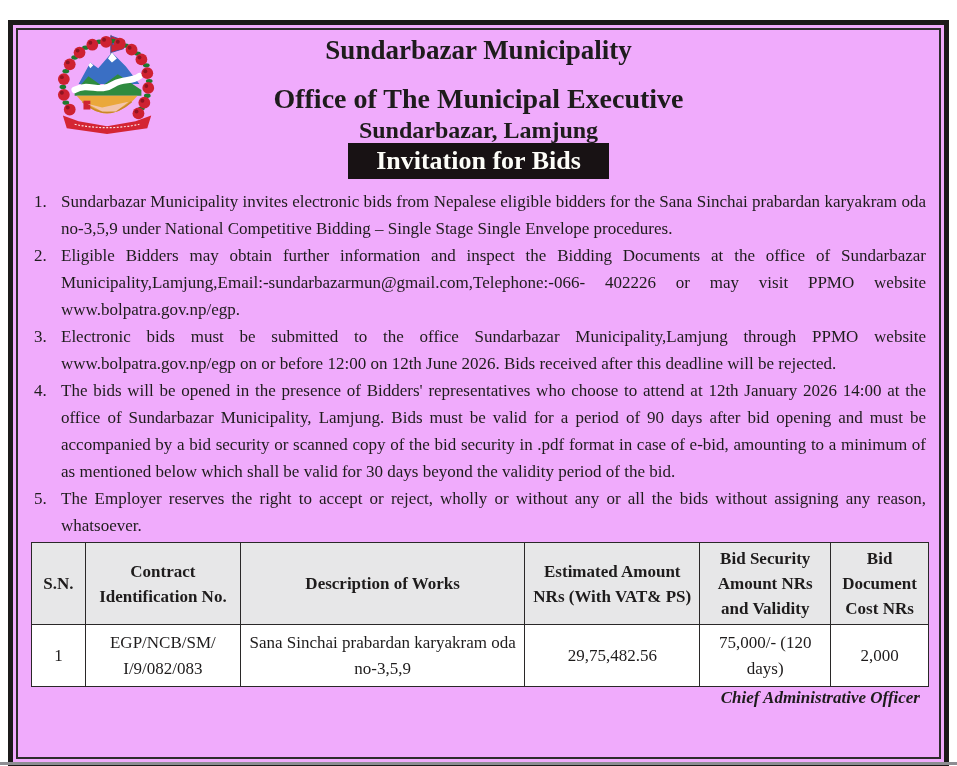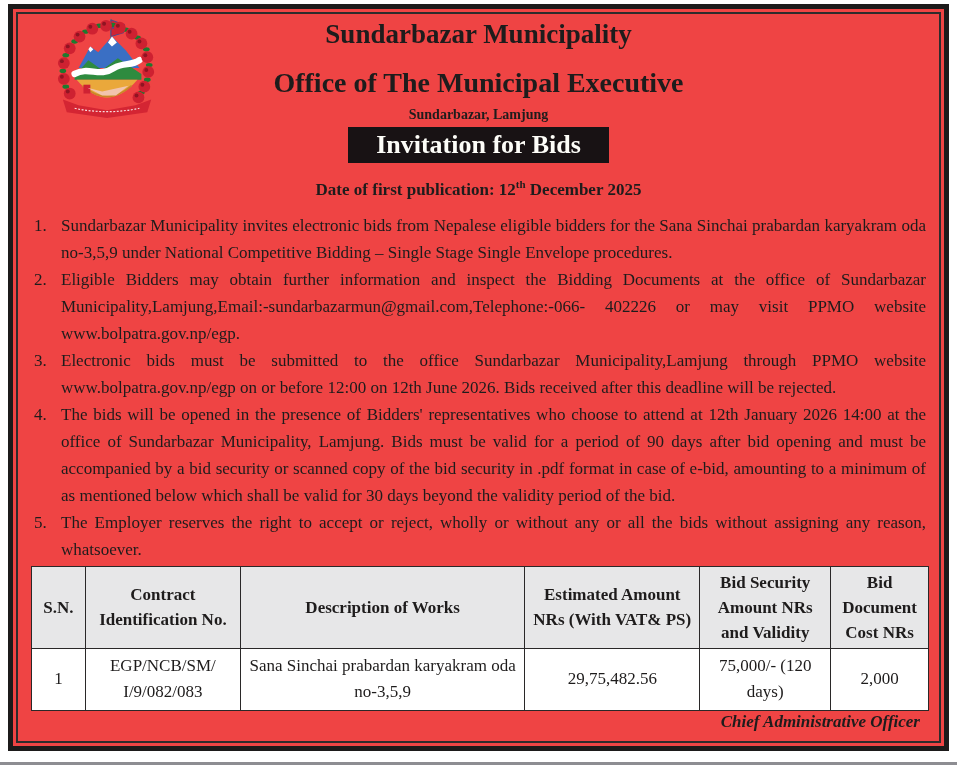--- a/index.html
+++ b/index.html
@@ -1,38 +1,38 @@
 <!DOCTYPE html>
 <html><head>
 <meta charset="utf-8">
 <style>
   * { margin:0; padding:0; box-sizing:border-box; }
   html,body { width:957px; height:766px; background:#ffffff; overflow:hidden;
               font-family:"Liberation Serif","DejaVu Serif",serif; color:#1e1c1c; }
   .page { position:relative; width:957px; height:766px; background:#fff; }
 
-  .outer-frame { position:absolute; left:8px; top:4px; width:941px; height:747px;
-                 border:5px solid #1c1a1a; background:#ef4444;padding-left:28px; }
+  .outer-frame { position:absolute; left:8px; top:20px; width:941px; height:747px;
+                 border:5px solid #1c1a1a; background:#f0abfc;padding-left:28px; }
   .inner-frame { position:absolute; left:3px; top:3px; right:3px; bottom:3px;
                  border:2px solid #2e2c2c; padding:0 13px; }
   .bottom-strip { position:absolute; left:0; bottom:1px; width:957px; height:3px;
                   background:#8d8d92; }
 
   
   .watermark { position:absolute; left:250px; top:336px; width:480px; height:140px;
                z-index:0; pointer-events:none; }
 
   .content { position:relative; z-index:1; height:100%; }
 
   
   .emblem { position:absolute; left:24px; top:0px; width:108px; height:104px; }
 
   .h-title1 { text-align:center; font-weight:bold; font-size:27px; line-height:36px; margin-top:2px; }
   .h-title2 { text-align:center; font-weight:bold; font-size:28px; line-height:38px;margin-top:12px; }
-  .h-sub   { text-align:center; font-weight:bold; font-size:14px; line-height:25px; }
+  .h-sub   { text-align:center; font-weight:bold; font-size:24px; line-height:25px; }
 
   .banner-wrap { text-align:center; margin-top:0; }
   .banner { display:inline-block; background:#181214; color:#fdfdf8; font-weight:bold;
             font-size:26px; line-height:36px; padding:0 28px; }
 
   .pubdate { text-align:center; font-weight:bold; font-size:17px; line-height:26px; margin-top:8px; }
   .pubdate sup { font-size:11px; vertical-align:super; }
 
   .notice { margin-top:9px; }
   .li { display:flex; }
@@ -150,21 +150,20 @@
         </svg>
 
         <div class="h-title1">Sundarbazar Municipality</div>
         <div class="h-title2">Office of The Municipal Executive</div>
         <div class="h-sub">Sundarbazar, Lamjung</div>
 
         <div class="banner-wrap">
           <span class="banner">Invitation for Bids</span>
         </div>
 
-        <div class="pubdate"><span>Date of first publication: 12</span><sup>th</sup><span> December 2025</span></div>
 
         <div class="notice">
           <div class="li">
             <span class="num">1.</span>
             <span class="txt">Sundarbazar Municipality invites electronic bids from Nepalese eligible bidders for the Sana Sinchai prabardan karyakram oda no-3,5,9 under National Competitive Bidding – Single Stage Single Envelope procedures.</span>
           </div>
           <div class="li">
             <span class="num">2.</span>
             <span class="txt">Eligible Bidders may obtain further information and inspect the Bidding Documents at the office of Sundarbazar Municipality,Lamjung,Email:-sundarbazarmun@gmail.com,Telephone:-066- 402226 or may visit PPMO website www.bolpatra.gov.np/egp.</span>
           </div>

